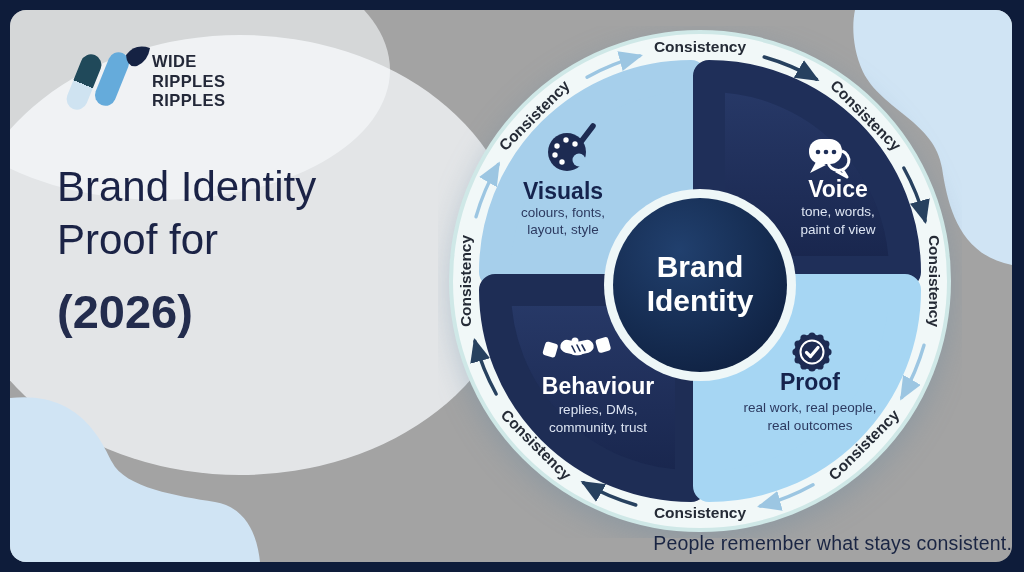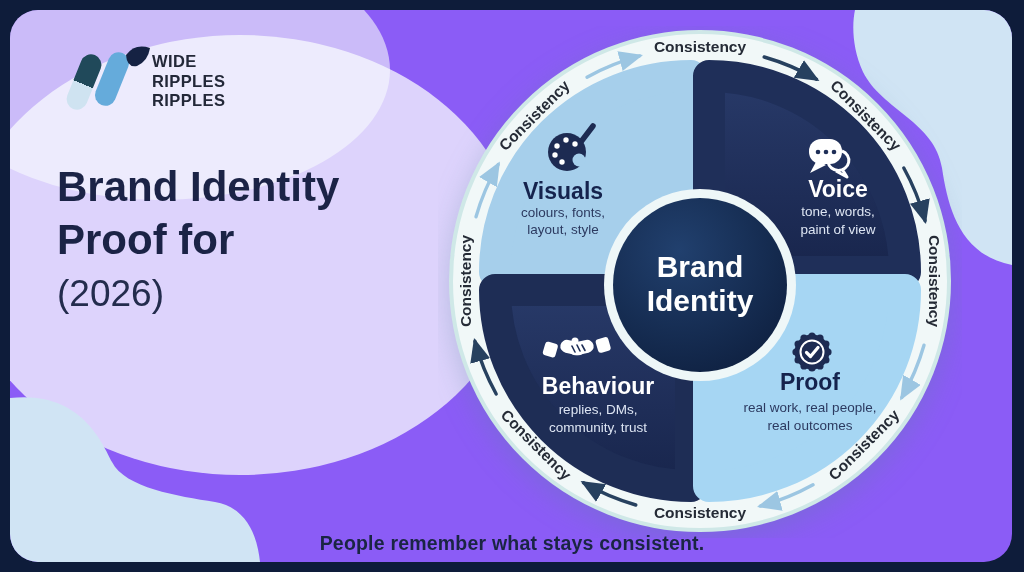--- a/index.html
+++ b/index.html
@@ -4,46 +4,46 @@
 <style>
   html,body{margin:0;padding:0;}
   body{
     width:1024px;height:572px;
     background:#0e1c3a;
     font-family:"Liberation Sans", sans-serif;
     overflow:hidden;position:relative;
   }
   .card{
     position:absolute;left:10px;top:10px;right:12px;bottom:10px;
-    background:#8b5cf6;border-radius:28px;overflow:hidden;
+    background:#a3a3a3;border-radius:16px;overflow:hidden;
   }
   .bg-blobs{position:absolute;left:0;top:0;width:100%;height:100%;}
   
   .logo{position:absolute;left:50px;top:30px;display:flex;align-items:center;}
   .logo-text{position:absolute;left:92px;top:12px;
     font-weight:bold;font-size:16.5px;line-height:19.5px;letter-spacing:.4px;color:#232838;}
   
   .headline{position:absolute;left:47px;top:150px;width:400px;color:#1b2346;}
-  .headline .t-line{font-weight:bold;font-size:42px;line-height:53px;}
-  .headline .t-year{font-weight:400;font-size:37px;line-height:53px;margin-top:1px;color:#232c4d;}
+  .headline .t-line{font-weight:normal;font-size:42px;line-height:53px;}
+  .headline .t-year{font-weight:700;font-size:47px;line-height:53px;margin-top:19px;color:#232c4d;}
   
   .wheel{position:absolute;left:428px;top:16px;}
   svg{font-family:"Liberation Sans", sans-serif;}
   .ring-label{font-size:15.5px;font-weight:bold;fill:#252b36;}
   .q-title-light{font-size:23px;font-weight:bold;fill:#15234d;}
   .q-title-dark{font-size:23px;font-weight:bold;fill:#ffffff;}
   .q-sub-light{font-size:13.5px;fill:#2c3a60;}
   .q-sub-dark{font-size:13.5px;fill:#dde5f3;}
   .center-text{font-size:30px;font-weight:bold;fill:#ffffff;}
   .arrow{fill:none;stroke-width:3.4;stroke-linecap:round;}
   .arrow.dark{stroke:#27415f;}
   .arrow.light{stroke:#9cc6e2;}
   
-  .tagline{position:absolute;left:2px;right:0;bottom:7px;text-align:center;
-    font-size:19.5px;font-weight:700;color:#1a2543;letter-spacing:.2px;}
+  .tagline{position:absolute;left:2px;right:0;bottom:7px;text-align:right;
+    font-size:19.5px;font-weight:400;color:#1a2543;letter-spacing:.2px;}
 </style>
 </head>
 <body>
 
 <div class="card">
 
   <svg class="bg-blobs" viewBox="0 0 1002 552" aria-hidden="true">
     <ellipse cx="150" cy="60" rx="230" ry="130" fill="#f6fafc" opacity="0.6"></ellipse>
     <ellipse cx="230" cy="245" rx="280" ry="220" fill="#f8fbfd" opacity="0.75"></ellipse>
     <path d="M845,0 L1002,0 L1002,255 C950,245 938,198 932,158 C925,112 872,100 853,62 C842,38 842,14 845,0 Z" fill="#d0e4f4"></path>

